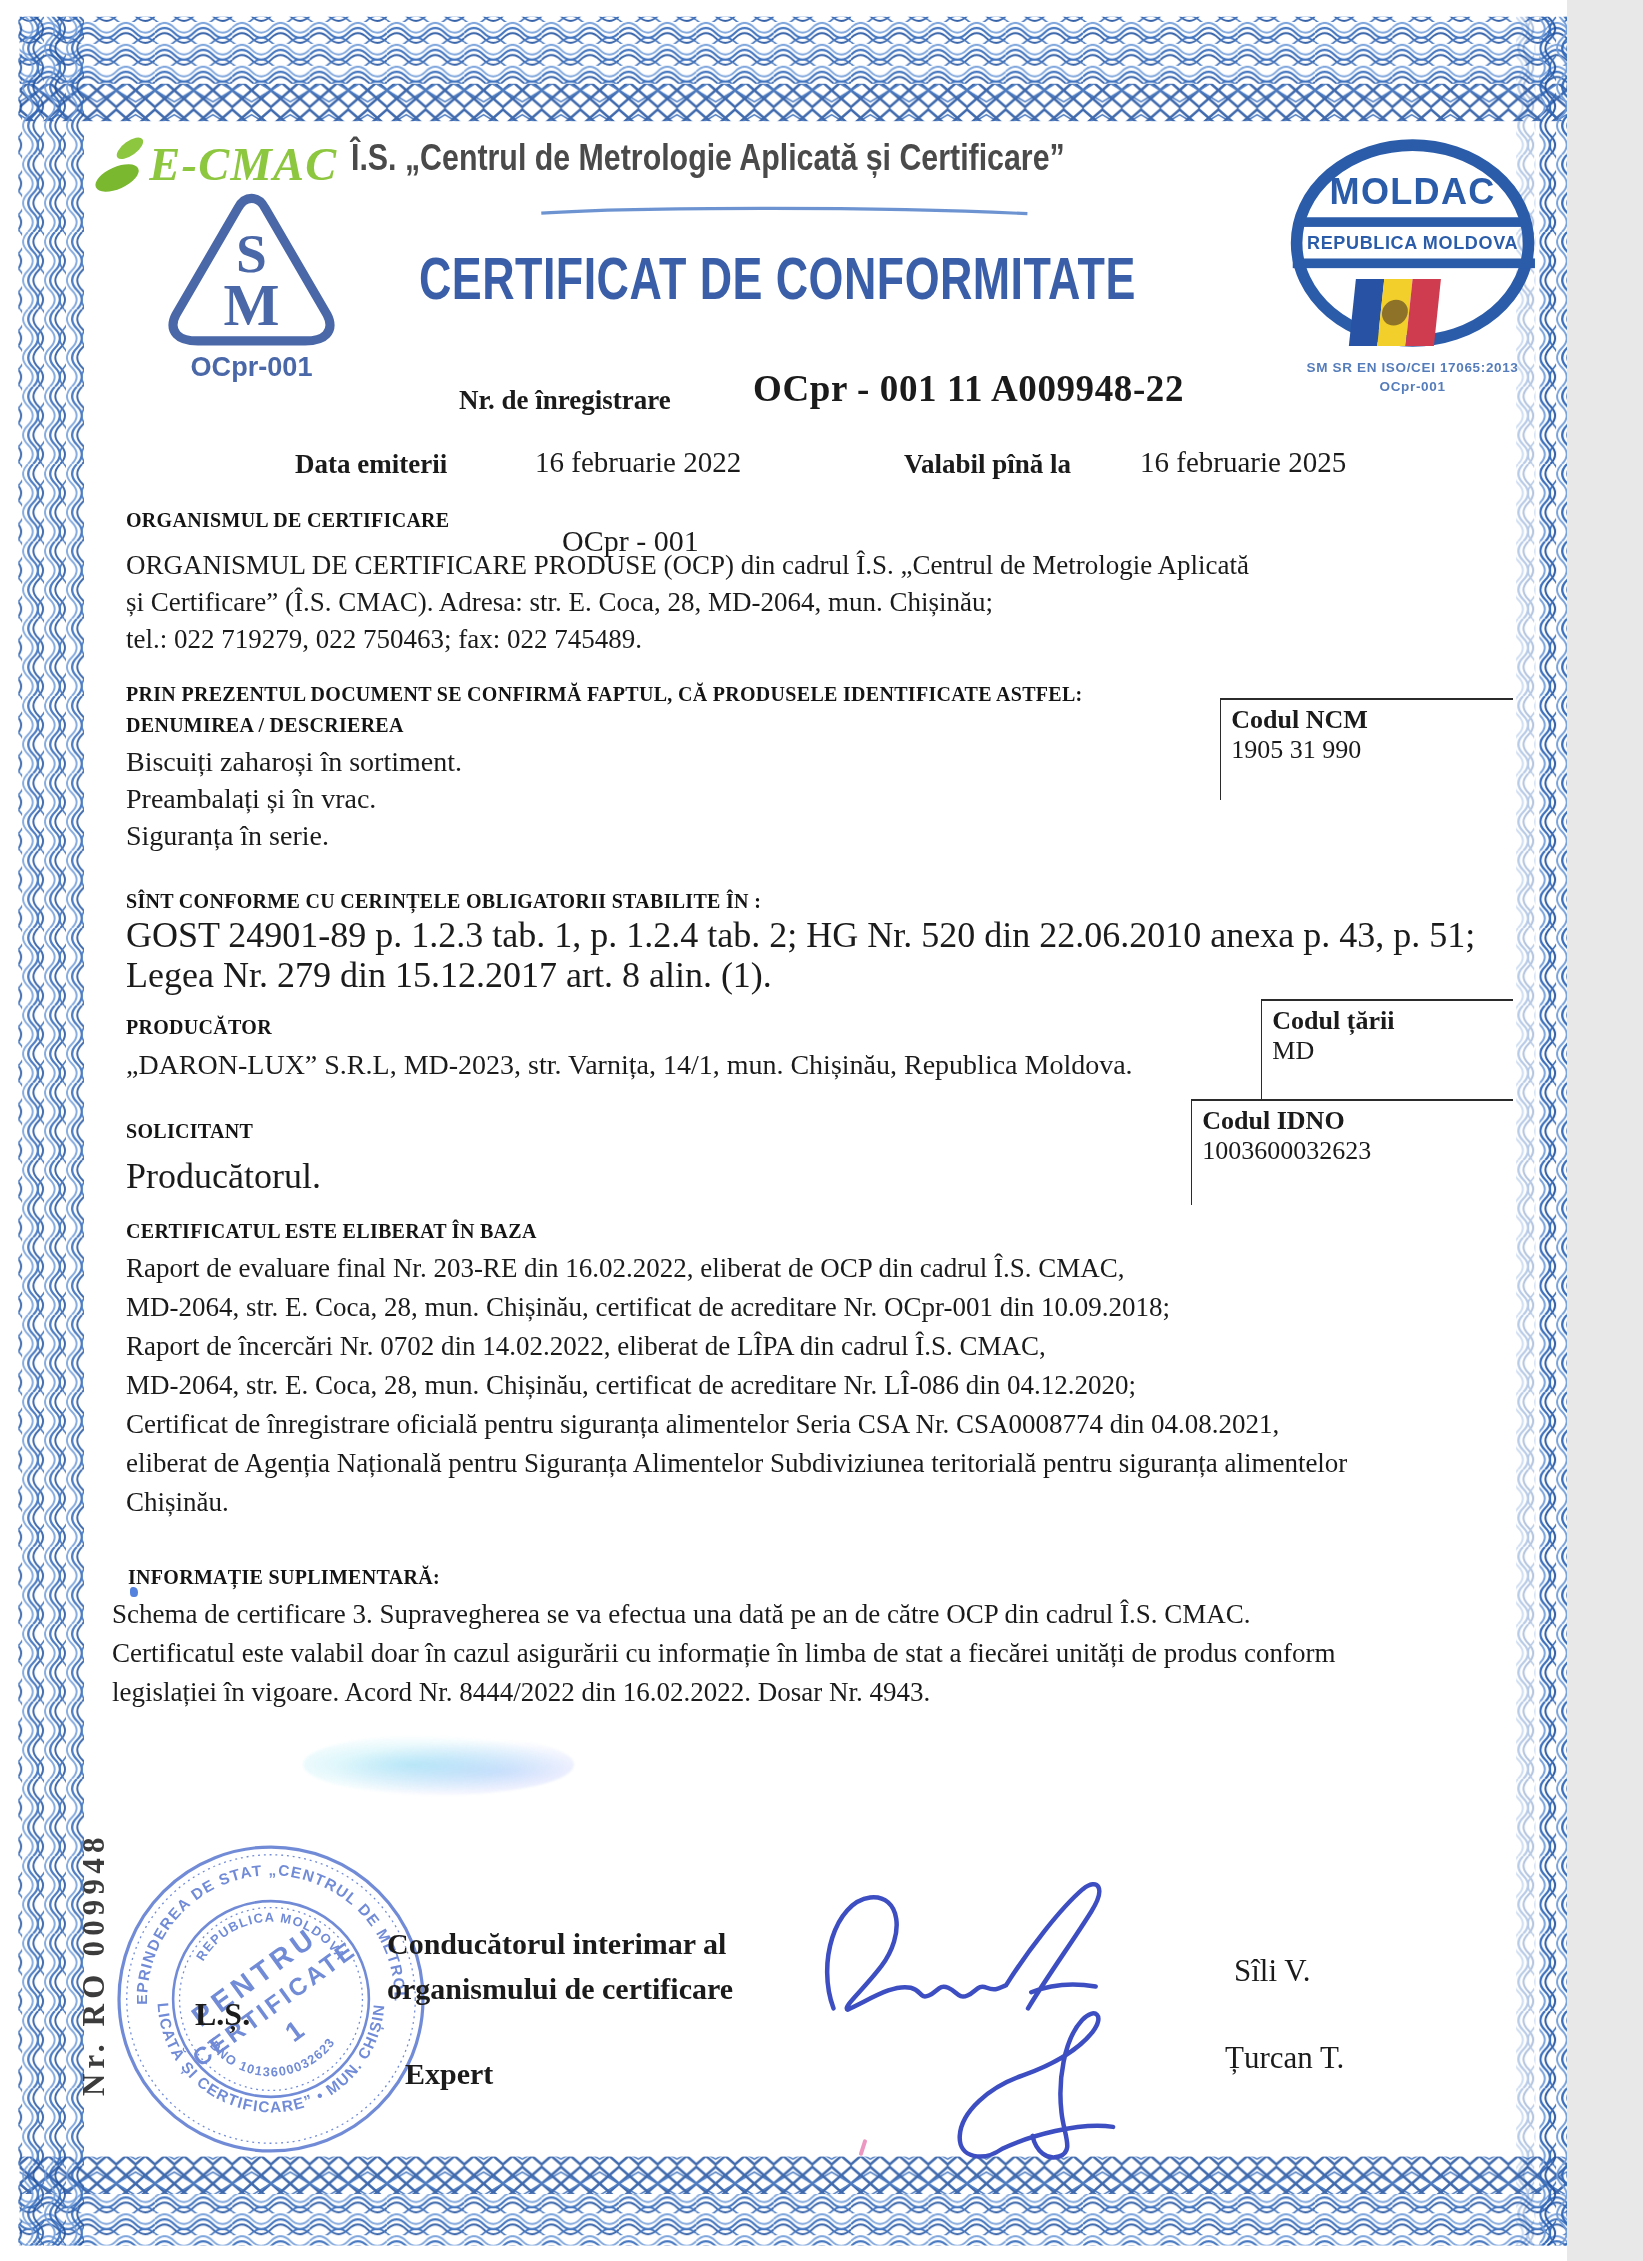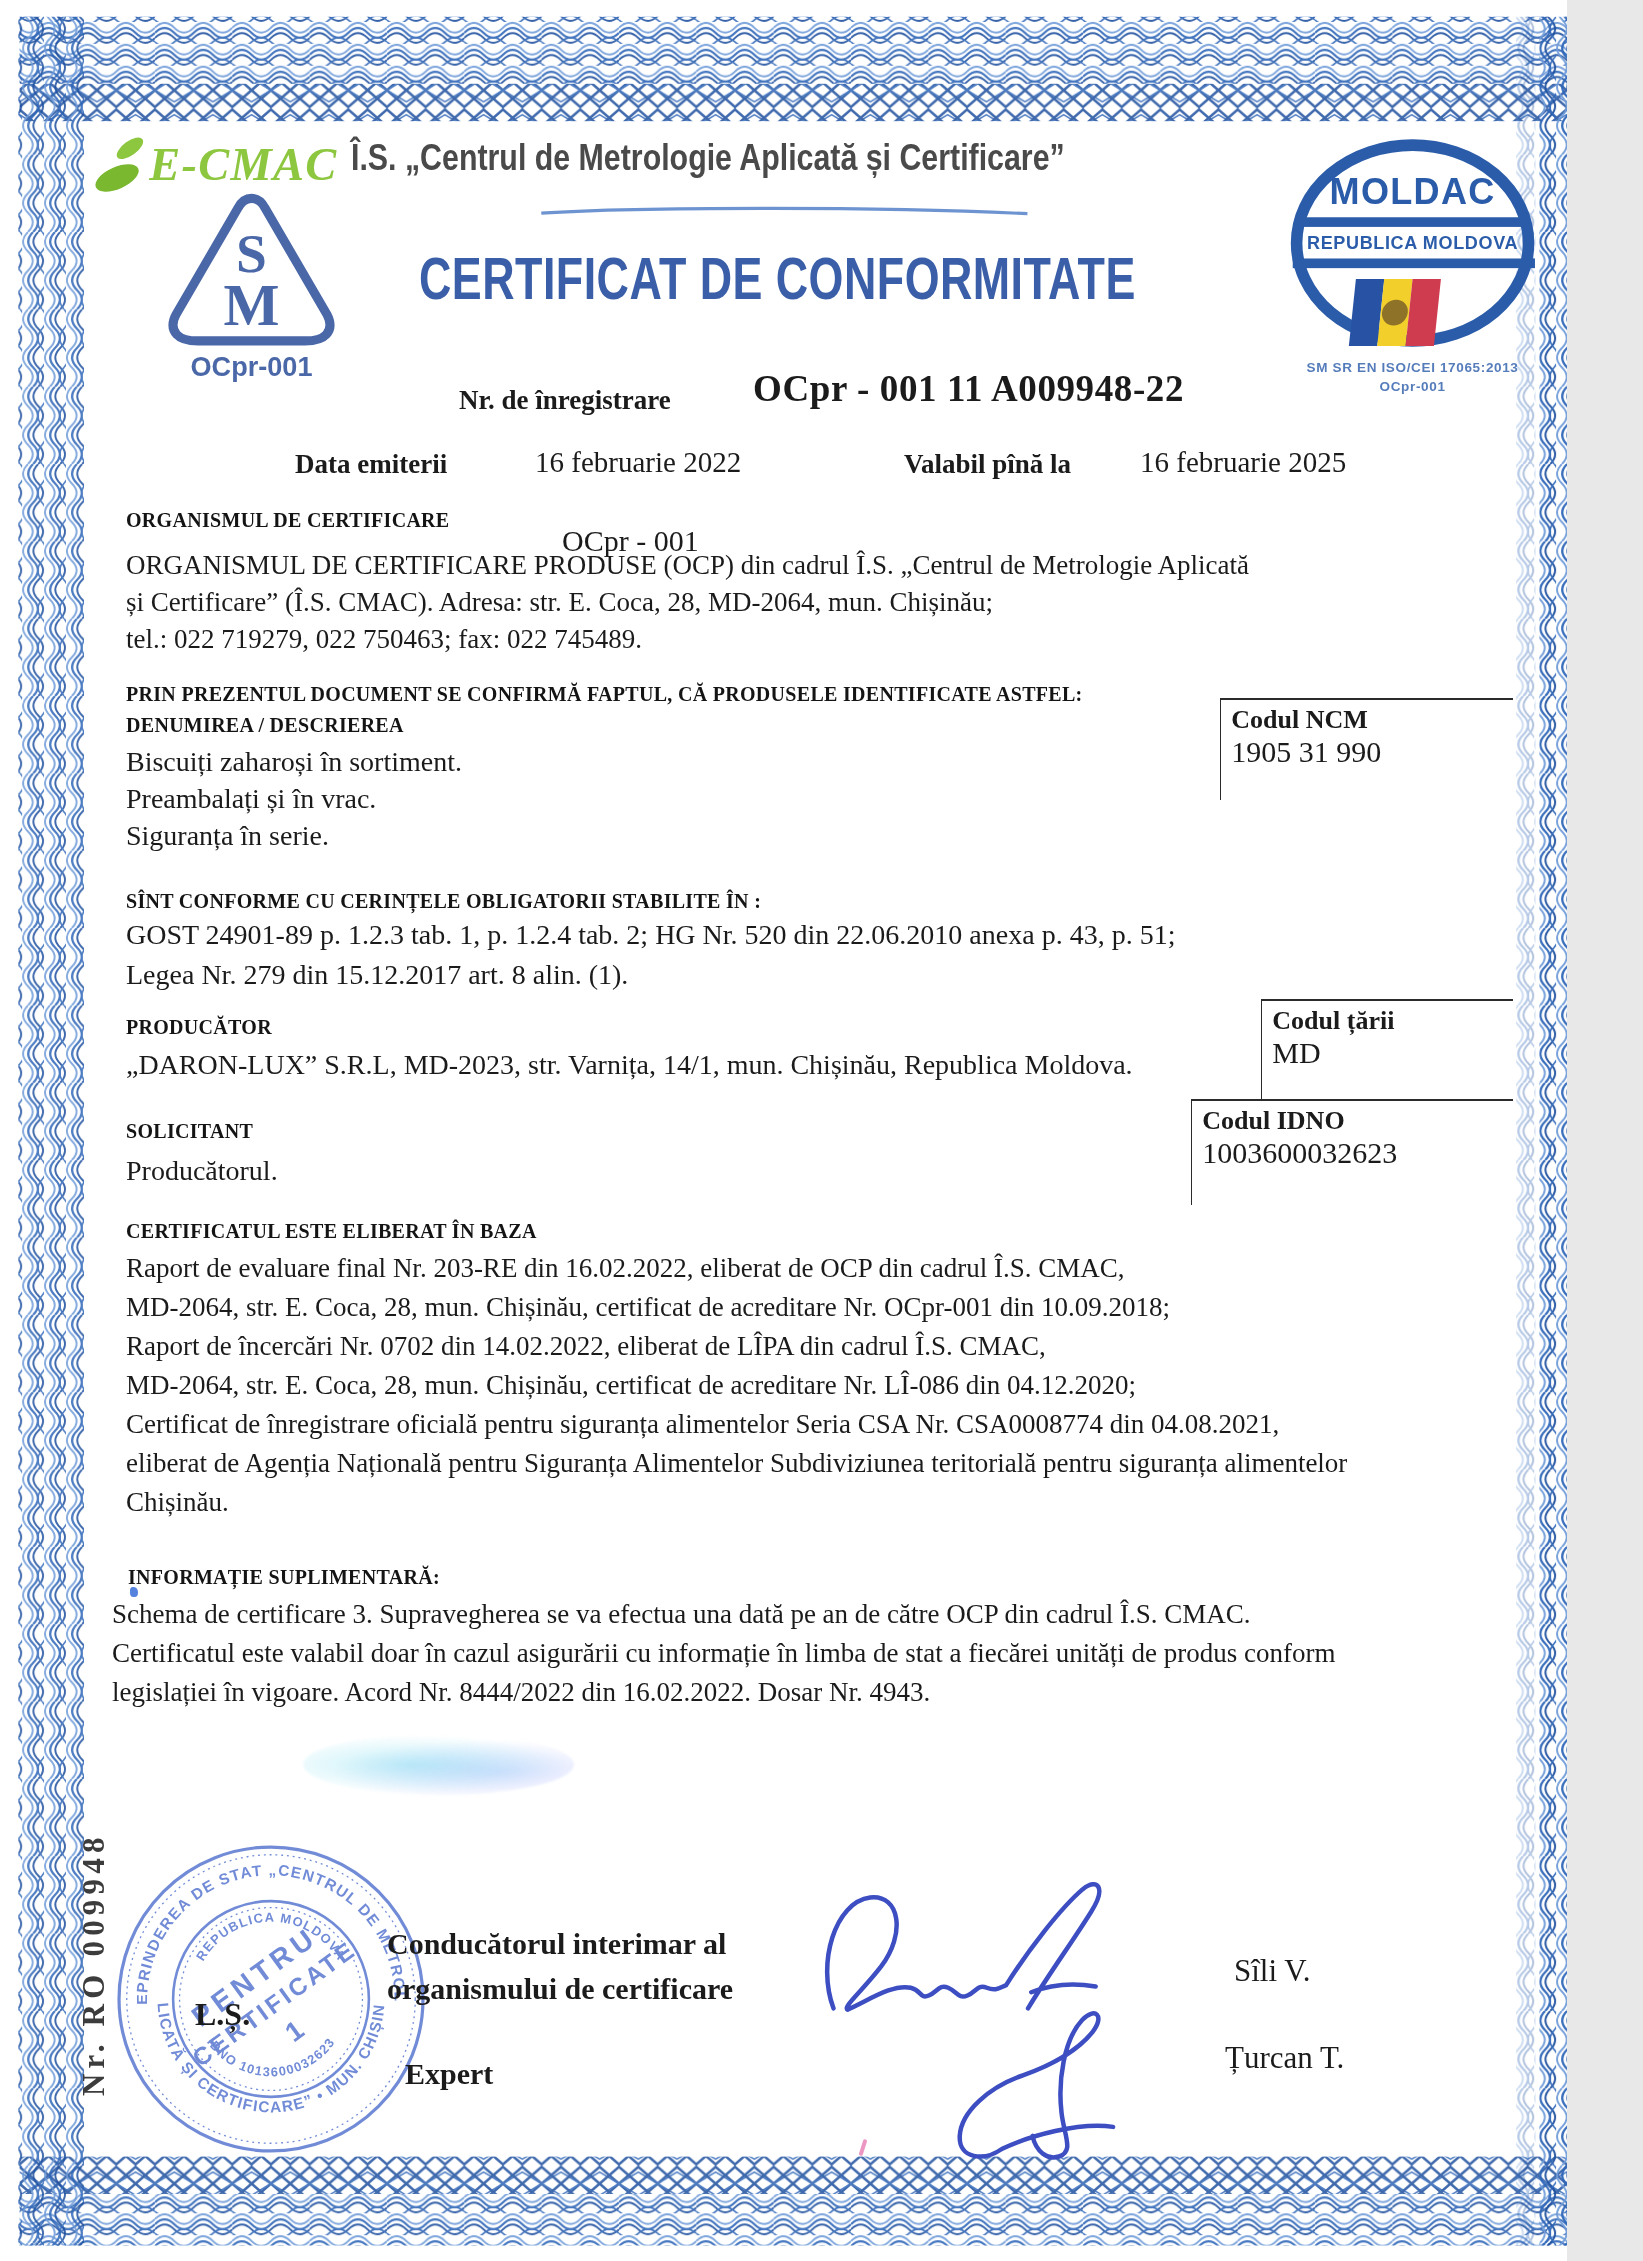--- a/index.html
+++ b/index.html
@@ -6,32 +6,32 @@
   .page{position:relative;width:1567px;height:2261px;background:#ffffff;overflow:hidden;
         font-family:"Liberation Serif",serif;color:#1b1b1b;text-decoration:underline;}
   .abs{position:absolute;}
   .nowrap{white-space:nowrap;}
   
   .org-title{font-family:"Liberation Sans",sans-serif;font-weight:700;font-size:37px;color:#4a4a4a;
              transform:scaleX(.82);transform-origin:left center;white-space:nowrap;letter-spacing:0;}
   .cert-title{font-family:"Liberation Sans",sans-serif;font-weight:700;font-size:59px;color:#3a5fa8;
               transform:scaleX(.76);transform-origin:left center;white-space:nowrap;letter-spacing:0.6px;}
   
-  .lbl{font-weight:700;} .fs33{font-size:21px;} .fs42{font-size:27px;} .fs43{font-size:28px;}
+  .lbl{font-weight:700;} .fs33{font-size:21px;} .fs42{font-size:27px;} .fs43{font-size:36px;}
   .fs44{font-size:28px;} .fs45{font-size:29px;} .fs48{font-size:31px;} .fs50{font-size:32px;margin-top:12px;}
   .regnum{font-size:37px;font-weight:700;letter-spacing:0.6px;}
   .sechead{font-weight:700;font-size:20px;letter-spacing:0.3px;color:#141414;white-space:nowrap;}
   .code-inline{font-size:30px;white-space:nowrap;margin-top:23px;}
   .linesblock div{white-space:nowrap;}
   .lh58 div{line-height:37px;} .lh60 div{line-height:39px;} .lh62 div{line-height:40px;}
   
   .codebox{border-top:2.6px solid #2b2b2b;border-left:1.9px solid #2b2b2b;background:rgba(255,255,255,.0);
            padding:5.2px 0 0 10.3px;}
   .codebox .cb-label{font-weight:700;font-size:26px;white-space:nowrap;}
-  .codebox .cb-value{font-size:30px;white-space:nowrap;}
+  .codebox .cb-value{font-size:26px;white-space:nowrap;}
   
   .role{font-weight:700;font-size:30px;line-height:45px;white-space:nowrap;}
   .serial{transform:rotate(-90deg);transform-origin:0 0;font-size:31px;font-weight:600;color:#3c3c3c;
           letter-spacing:5.2px;white-space:nowrap;}
   .smudge{width:271px;height:61px;border-radius:50%;
           background:radial-gradient(ellipse at 40% 50%, rgba(40,200,230,.28), rgba(40,200,230,0) 68%),
                      radial-gradient(ellipse at 72% 62%, rgba(90,120,250,.22), rgba(90,120,250,0) 60%);
           filter:blur(1.3px);}
   .dot-blue{width:7.7px;height:10.3px;background:#2a63d4;border-radius:40% 60% 50% 50%;opacity:.8;}
   .dash-pink{width:43px;height:3.9px;background:#e55fb4;opacity:.55;transform:rotate(-8deg);border-radius:1.9px;}

